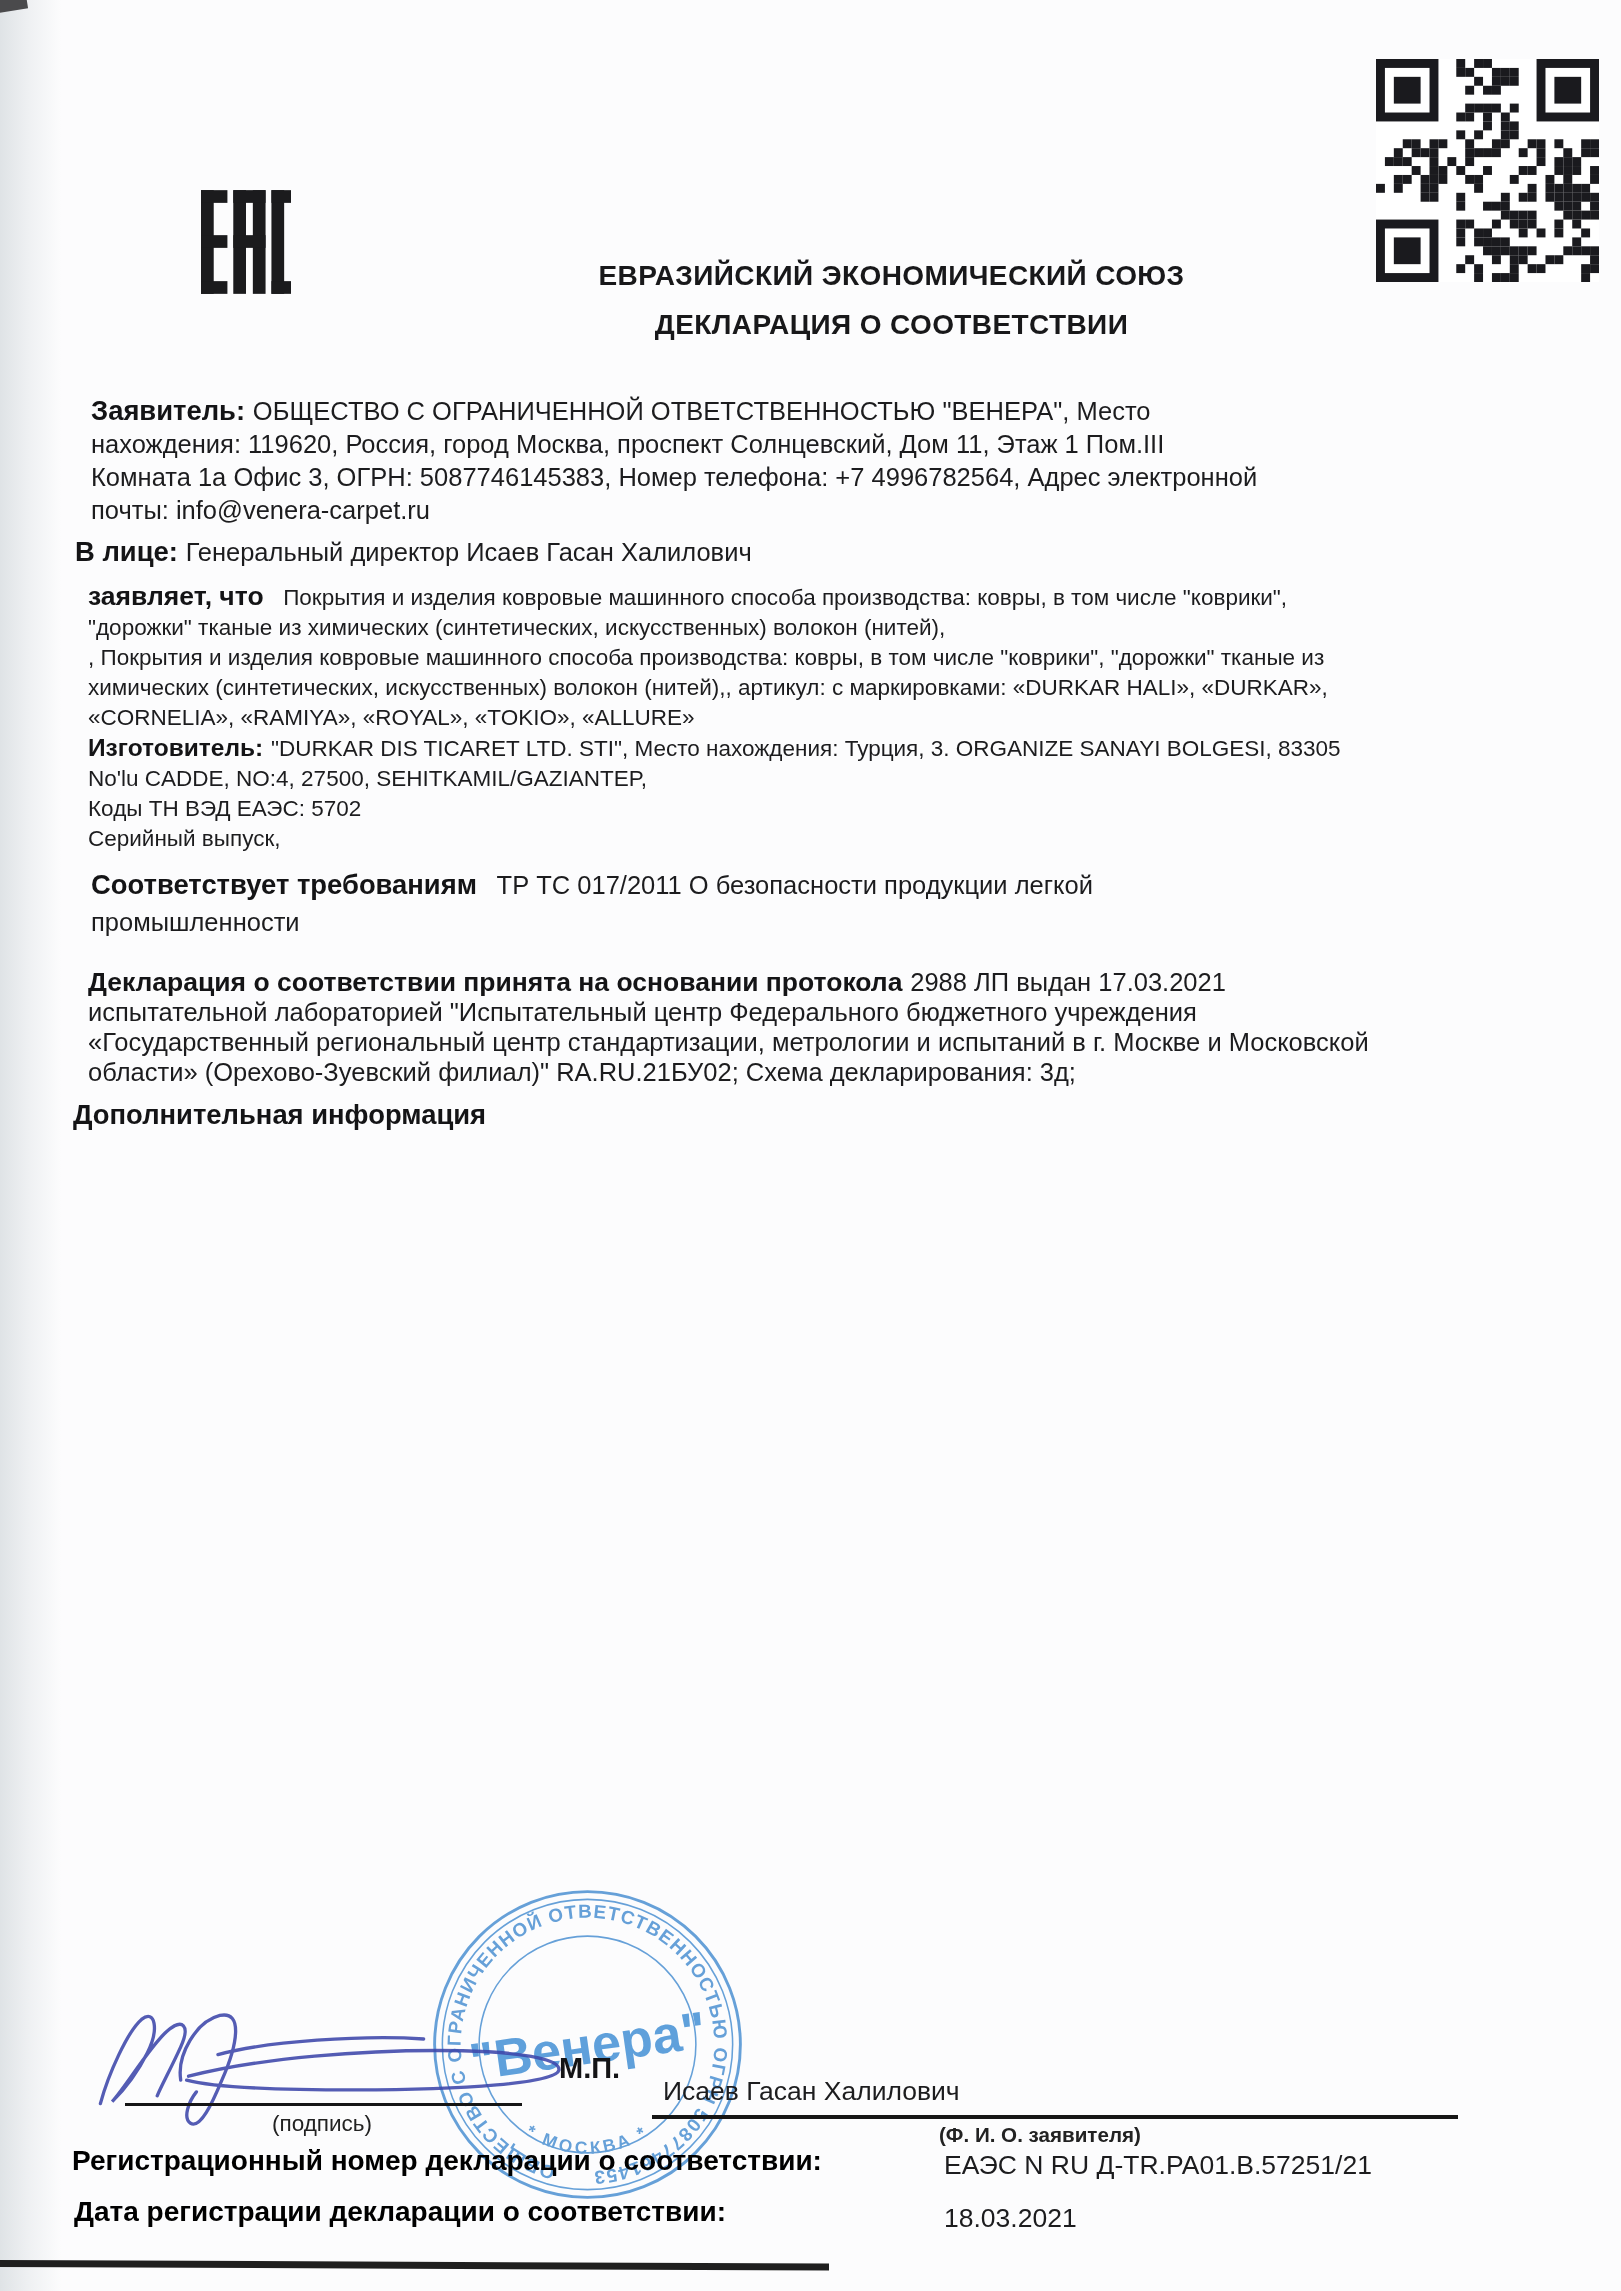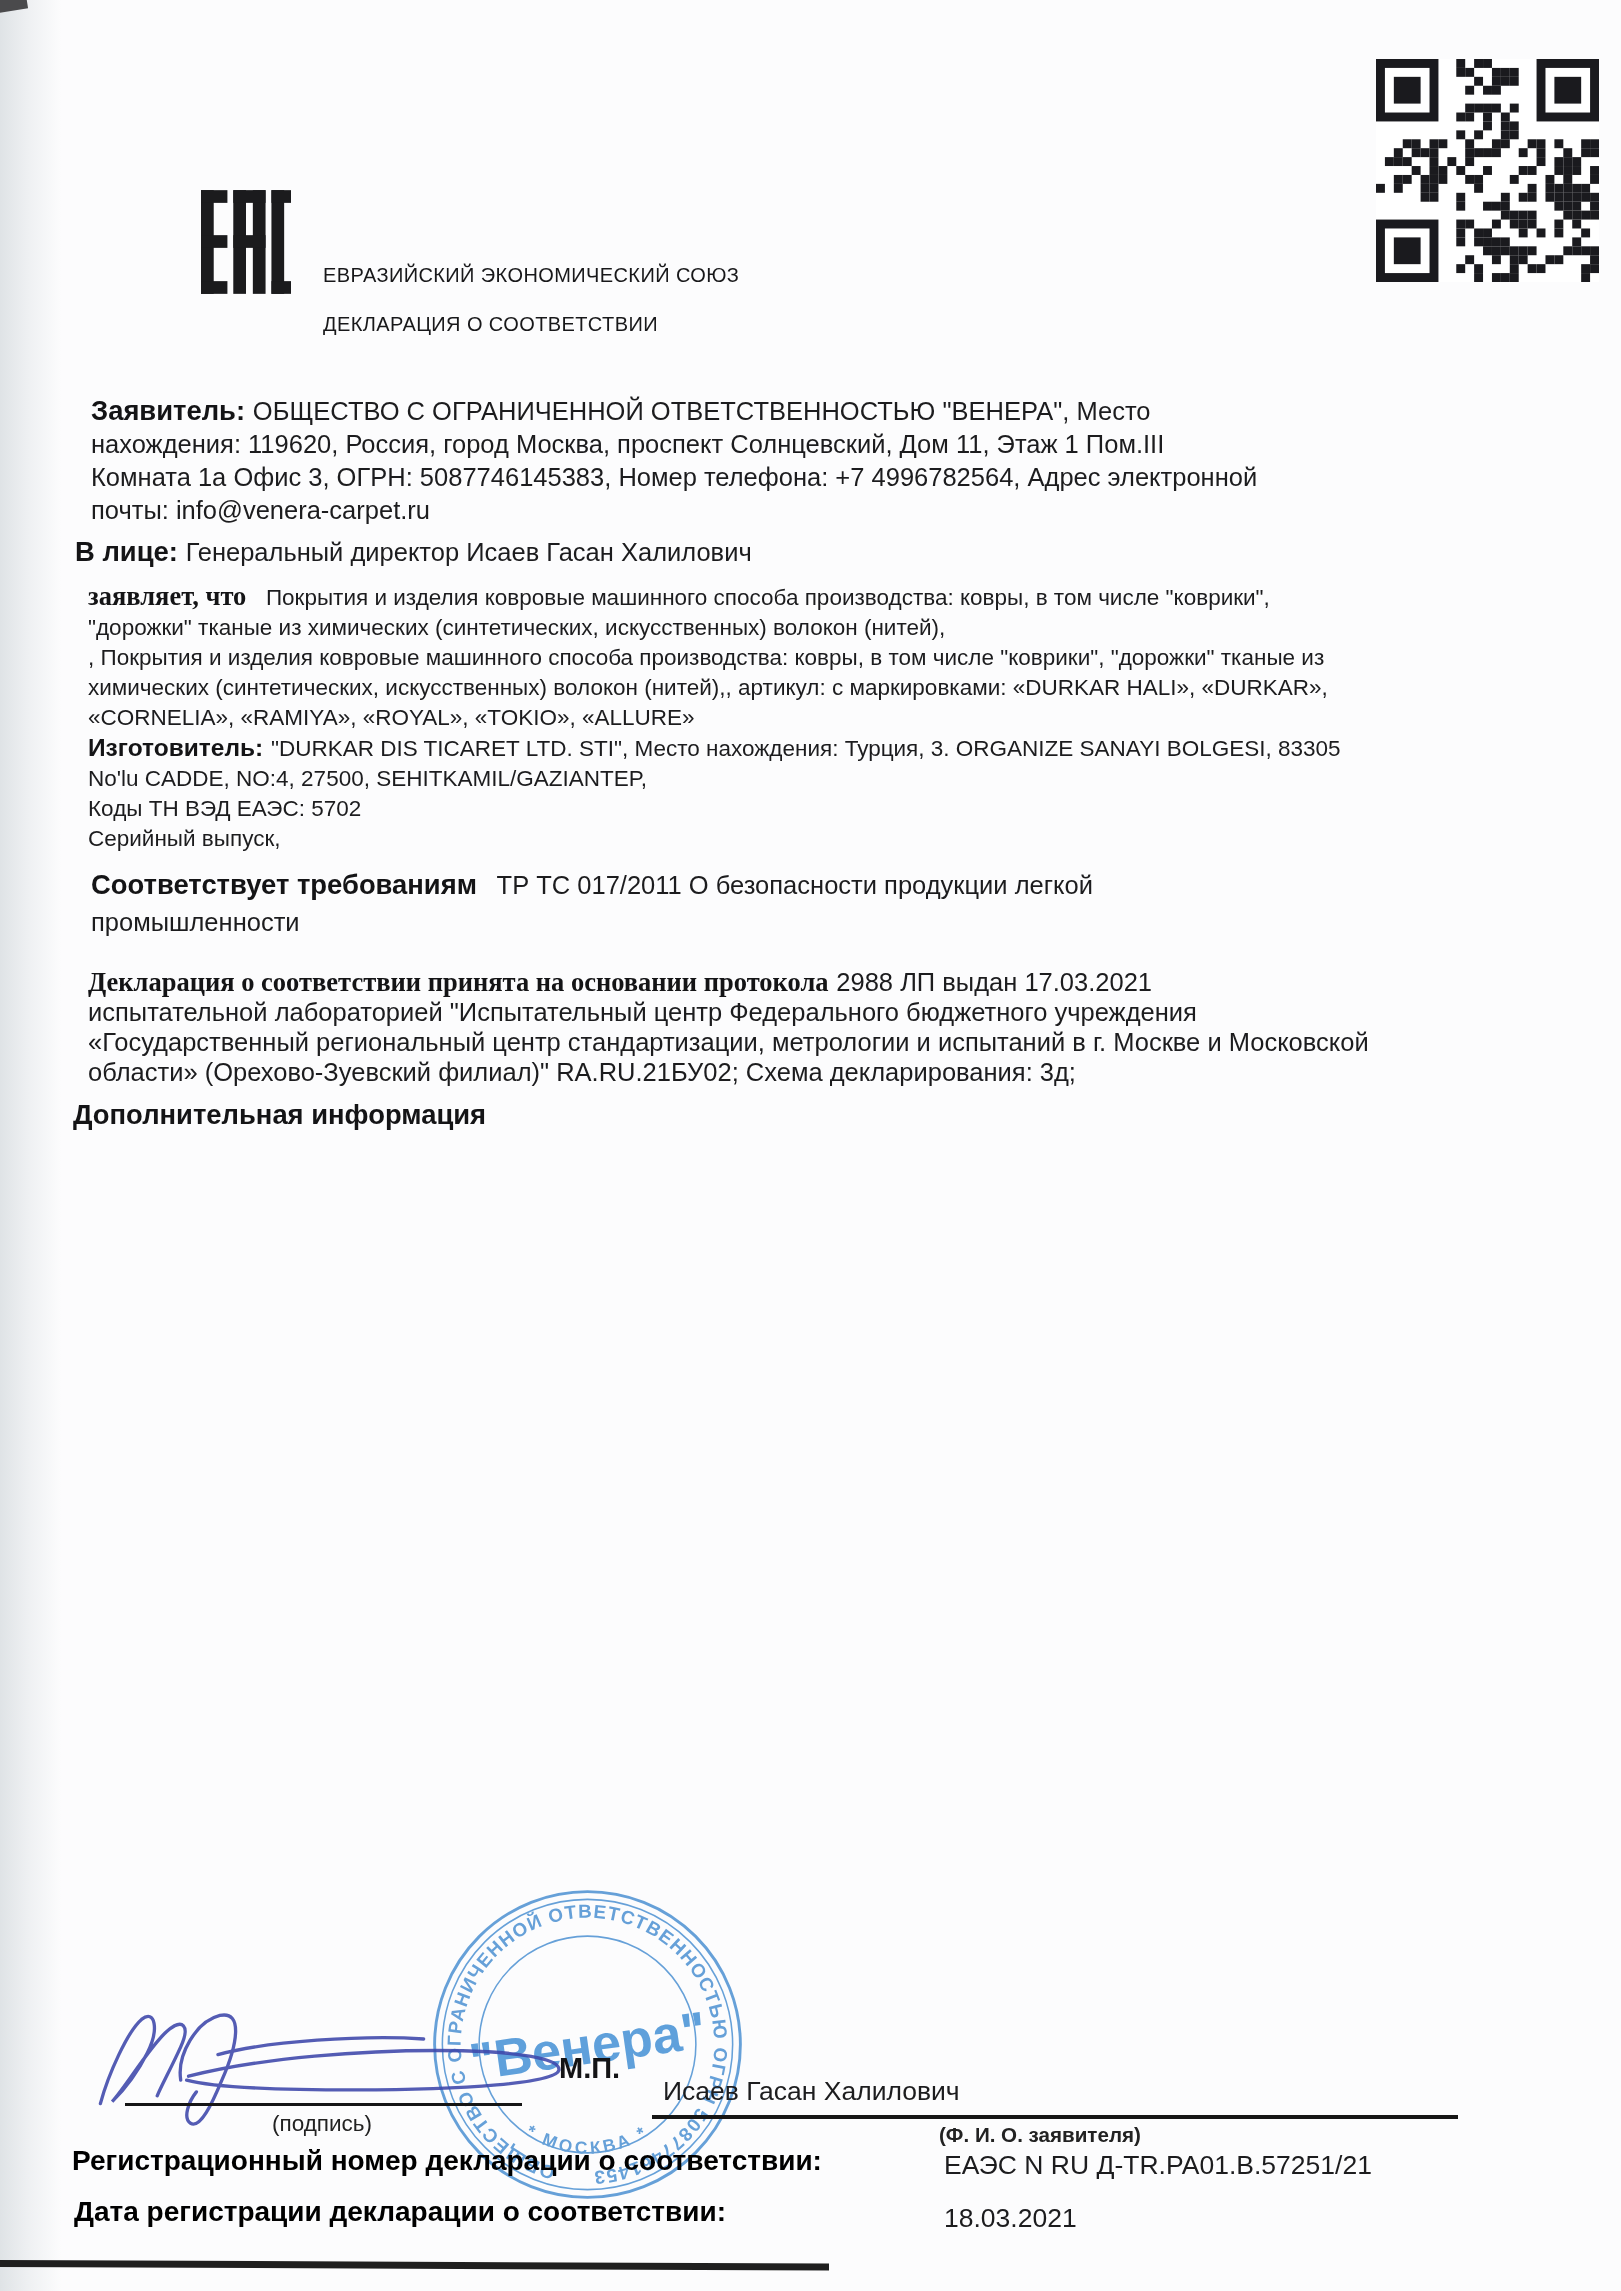--- a/index.html
+++ b/index.html
@@ -5,25 +5,25 @@
   html,body{margin:0;padding:0;}
   body{background:#9a9a9a;}
   #page{
     position:relative;width:1621px;height:2292px;margin:0 auto;
     background:#fcfcfd;overflow:hidden;
     font-family:"Liberation Sans", sans-serif;color:#1c1c1e;
   }
   .abs{position:absolute;}
   .b{font-weight:bold;color:#141416;}
   .para{white-space:pre-line;}
-  .title{font-weight:normal;font-size:20px;line-height:49px;letter-spacing:0.4px;color:#18181a;}
+  .title{font-weight:bold;font-size:28px;line-height:49px;text-align:center;letter-spacing:0.4px;color:#18181a;}
   .body26{font-size:25.5px;line-height:33px;}
   .body23{font-size:22.5px;line-height:30px;}
   .lbl-big{font-size:27.4px;}
-  .lbl-med{font-size:26.5px;font-family:Liberation Serif, serif;}
+  .lbl-med{font-size:26.5px;}
   .gap{margin-right:19.6px;}
   .gap-s{margin-right:7.8px;}
   .line{background:#161616;height:2.9px;}
   .caption{font-size:22.5px;color:#222;}
   .caption-sm{font-size:20.6px;font-weight:bold;color:#222;}
   .reg-label{font-size:28px;font-weight:bold;color:#000000;}
   .reg-value{font-size:26.5px;color:#1c1c1e;}
   .edge-shadow{left:0;top:0;width:61px;height:2292px;
     background:linear-gradient(to right,#dfe3e6 0%, #eef0f2 45%, rgba(255,255,255,0) 100%);}
   .corner-mark{left:-5.9px;top:-4.9px;width:33px;height:15.7px;background:#4a4a4c;transform:rotate(-9deg);}

